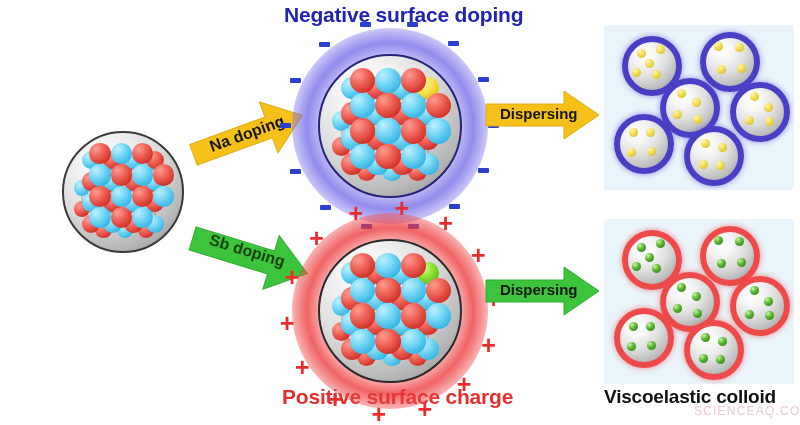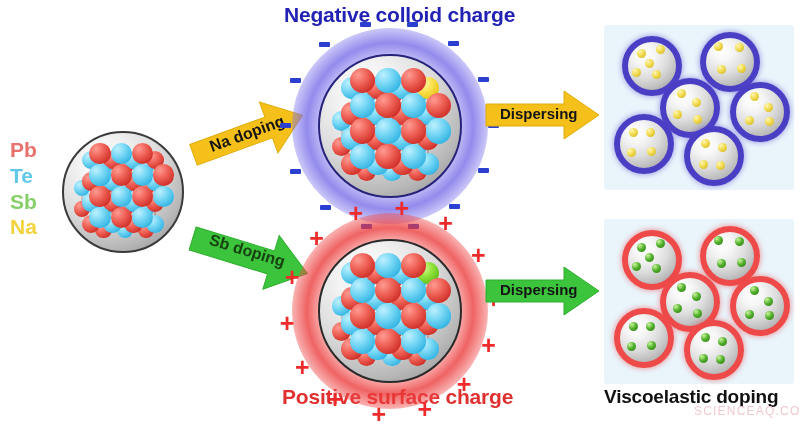--- a/index.html
+++ b/index.html
@@ -176,29 +176,23 @@
     border-radius: 50%;
   }
   .dot.na { background: radial-gradient(circle at 32% 28%, #fff6b5 0%, #f2dd55 42%, #cfae16 100%); }
   .dot.sb { background: radial-gradient(circle at 32% 28%, #c9f59a 0%, #4fae2a 48%, #2e7a13 100%); }
 </style>
 </head>
 <body>
 
 <div id="figure">
 
-  <div class="title" id="neg-title">Negative colloid charge</div>
+  <div class="title" id="neg-title">Negative surface doping</div>
   <div class="title" id="pos-title">Positive surface charge</div>
 
-  <div id="legend">
-    <div class="legend-item" style="color:#e8716b">Pb</div>
-    <div class="legend-item" style="color:#62c8ea">Te</div>
-    <div class="legend-item" style="color:#86d06a">Sb</div>
-    <div class="legend-item" style="color:#f2d33c">Na</div>
-  </div>
 
   <div class="particle plain" id="src-particle" style="left:62px; top:131px; width:122px; height:122px;">
     <div class="lattice" style="position:absolute; inset:0;">
         <div class="bond" style="left: 39.4396px; top: 33.5375px; width: 21.2613px; transform: rotate(0rad); opacity: 0.45;"></div>
         <div class="bond" style="left: 39.4396px; top: 33.5375px; width: 21.2613px; transform: rotate(1.5708rad); opacity: 0.45;"></div>
         <div class="bond" style="left: 39.4396px; top: 33.5375px; width: 11.0035px; transform: rotate(-0.624023rad); opacity: 0.45;"></div>
         <div class="bond" style="left: 60.7009px; top: 33.5375px; width: 21.2613px; transform: rotate(0rad); opacity: 0.45;"></div>
         <div class="bond" style="left: 60.7009px; top: 33.5375px; width: 21.2613px; transform: rotate(1.5708rad); opacity: 0.45;"></div>
         <div class="bond" style="left: 60.7009px; top: 33.5375px; width: 11.0035px; transform: rotate(-0.624023rad); opacity: 0.45;"></div>
         <div class="bond" style="left: 81.9622px; top: 33.5375px; width: 21.2613px; transform: rotate(1.5708rad); opacity: 0.45;"></div>
@@ -756,17 +750,17 @@
         <div class="dot sb" style="left: 6.6px; top: 28.2px;"></div>
         <div class="dot sb" style="left: 27px; top: 27px;"></div>
       </div>
       <div class="colloid-sphere pos-ring" style="left: 684px; top: 320px; width: 60px; height: 60px;">
         <div class="dot sb" style="left: 11.4px; top: 6.6px;"></div>
         <div class="dot sb" style="left: 28.2px; top: 11.4px;"></div>
         <div class="dot sb" style="left: 9px; top: 28.2px;"></div>
         <div class="dot sb" style="left: 25.8px; top: 29.4px;"></div>
       </div>
     </div>
-  <div class="title" id="colloid-label">Viscoelastic doping</div>
+  <div class="title" id="colloid-label">Viscoelastic colloid</div>
 
   <div id="watermark">SCIENCEAQ.COM</div>
 
 </div>
 
 </body></html>

